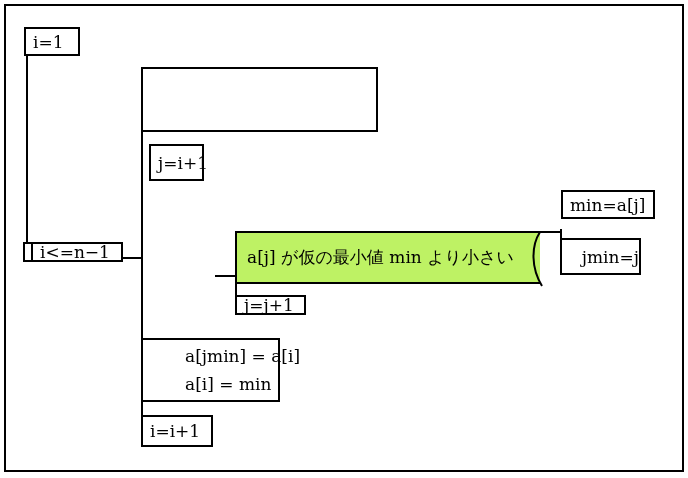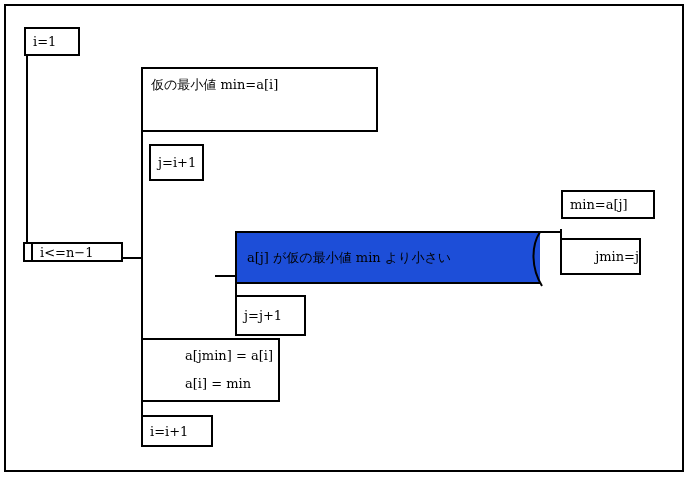--- a/index.html
+++ b/index.html
@@ -6,21 +6,21 @@
     margin: 0;
     padding: 0;
     background: #ffffff;
   }
   #canvas {
     position: relative;
     width: 688px;
     height: 478px;
     background: #ffffff;
     font-family: "DejaVu Serif", serif;
-    font-size: 13px;
+    font-size: 17px;
     color: #000000;
     overflow: hidden;
   }
   .frame {
     position: absolute;
     border: 2px solid #000;
     box-sizing: border-box;
   }
   .box {
     position: absolute;
@@ -48,21 +48,21 @@
     background: #ffffff;
     line-height: 28px;
     padding: 2px 0 0 8px;
     white-space: nowrap;
   }
   .condbox {
     position: absolute;
     border: 2px solid #000;
     border-right: none;
     box-sizing: border-box;
-    background: #1d4ed8;
+    background: #bef264;
     display: flex;
     align-items: center;
     white-space: nowrap;
   }
   .condbox .txt { padding-left: 10px; }
   .vline, .hline {
     position: absolute;
     background: #000;
   }
   .curve-svg { position: absolute; }
@@ -83,21 +83,20 @@
   <div class="box loopbox" style="left:23px; top:242px; width:100px; height:20px;">
     <div class="dline"></div>
     <span class="txt">i&lt;=n−1</span>
   </div>
 
   <div class="hline" style="left:123px; top:257px; width:19px; height:2px;"></div>
 
   <div class="vline" style="left:141px; top:67px; width:2px; height:349px;"></div>
 
   <div class="box2" style="left:141px; top:67px; width:237px; height:65px;">
-    <div>仮の最小値 min=a[i]</div>
   </div>
 
   <div class="box" style="left:149px; top:144px; width:55px; height:37px;">
     <span class="txt">j=i+1</span>
   </div>
 
 
   <div class="hline" style="left:215px; top:275px; width:21px; height:2px;"></div>
 
   <div class="vline" style="left:235px; top:231px; width:2px; height:65px;"></div>
@@ -114,21 +113,21 @@
   <div class="box" style="left:561px; top:190px; width:94px; height:29px;">
     <span class="txt">min=a[j]</span>
   </div>
 
   <div class="vline" style="left:560px; top:229px; width:2px; height:9px;"></div>
 
   <div class="box" style="left:560px; top:238px; width:81px; height:37px;justify-content:flex-end;">
     <span class="txt">jmin=j</span>
   </div>
 
-  <div class="box" style="left:235px; top:295px; width:71px; height:41px;">
+  <div class="box" style="left:235px; top:295px; width:71px; height:20px;">
     <span class="txt">j=j+1</span>
   </div>
 
   <div class="box2" style="left:141px; top:338px; width:139px; height:64px;padding-left:42px;">
     <div>a[jmin] = a[i]</div>
     <div>a[i] = min</div>
   </div>
 
   <div class="box" style="left:141px; top:415px; width:72px; height:32px;">
     <span class="txt">i=i+1</span>

